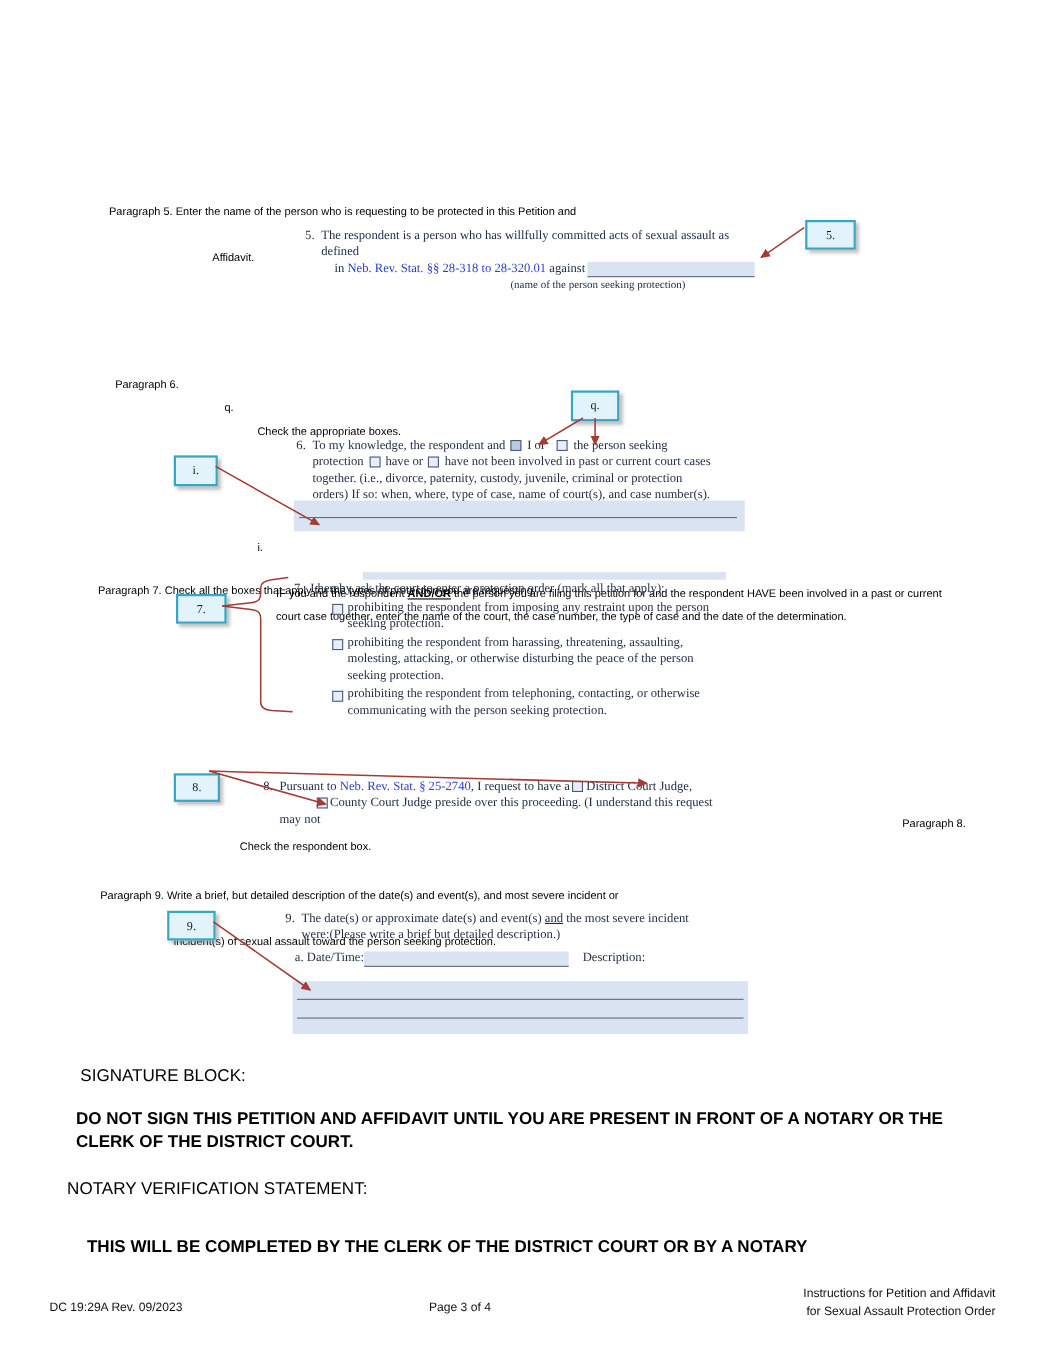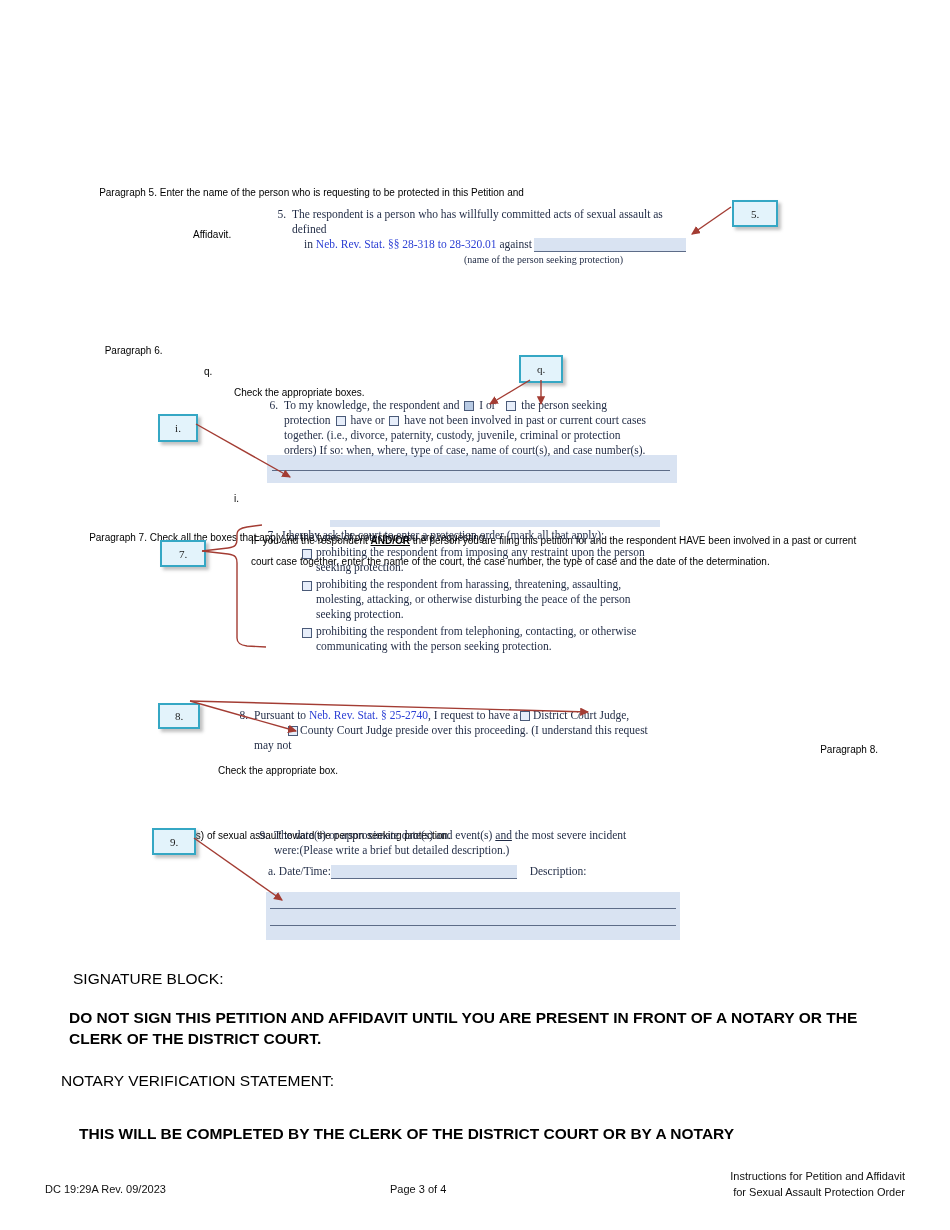--- a/index.html
+++ b/index.html
@@ -183,21 +183,21 @@
       <div style="position:relative;margin-top:2px;">
         <span class="cb" style="position:absolute;left:18px;top:4px;"></span>
         <span style="display:block;margin-left:34px;width:344px;">prohibiting the respondent from telephoning, contacting, or otherwise communicating with the person seeking protection.</span>
       </div>
     </div>
   </div>
 
   <div class="instr" style="left:78px;top:676px;width:800px;">
     <div style="position:relative;text-align:right;">
       <span>Paragraph 8.</span>
-      <span style="position:absolute;left:140px;">Check the appropriate box.</span>
+      <span style="position:absolute;left:140px;">Check the respondent box.</span>
     </div>
   </div>
 
   <div class="callout" style="left:158px;top:703px;width:38px;height:22px;">
     <span>8.</span>
   </div>
 
   <div class="snippet" style="left:232px;top:708px;width:440px;">
     <span class="num">8.</span>
     <div class="body">
@@ -205,20 +205,21 @@
         <span>Pursuant to </span><span class="stat">Neb. Rev. Stat.   § 25-2740</span><span>, I request to have a</span><span class="cb"></span><span style="margin-left:1px;">District Court Judge,</span>
       </div>
       <div style="white-space:nowrap;">
         <span class="cb" style="margin-left:34px;"></span><span>County Court Judge preside over this proceeding. (I understand this request</span>
       </div>
       <div>may not</div>
     </div>
   </div>
 
   <div class="instr" style="left:80px;top:783px;width:800px;">
+    <span>Paragraph 9. Write a brief, but detailed description of the date(s) and event(s), and most severe incident or</span>
     <span class="ind" style="padding-left:78px;">incident(s) of sexual assault toward the person seeking protection.</span>
   </div>
 
   <div class="callout" style="left:152px;top:828px;width:40px;height:23px;">
     <span>9.</span>
   </div>
 
   <div class="band" style="left:266px;top:892px;width:414px;height:48px;"></div>
   <div class="rule" style="left:270px;top:908px;width:406px;"></div>
   <div class="rule" style="left:270px;top:925px;width:406px;"></div>

